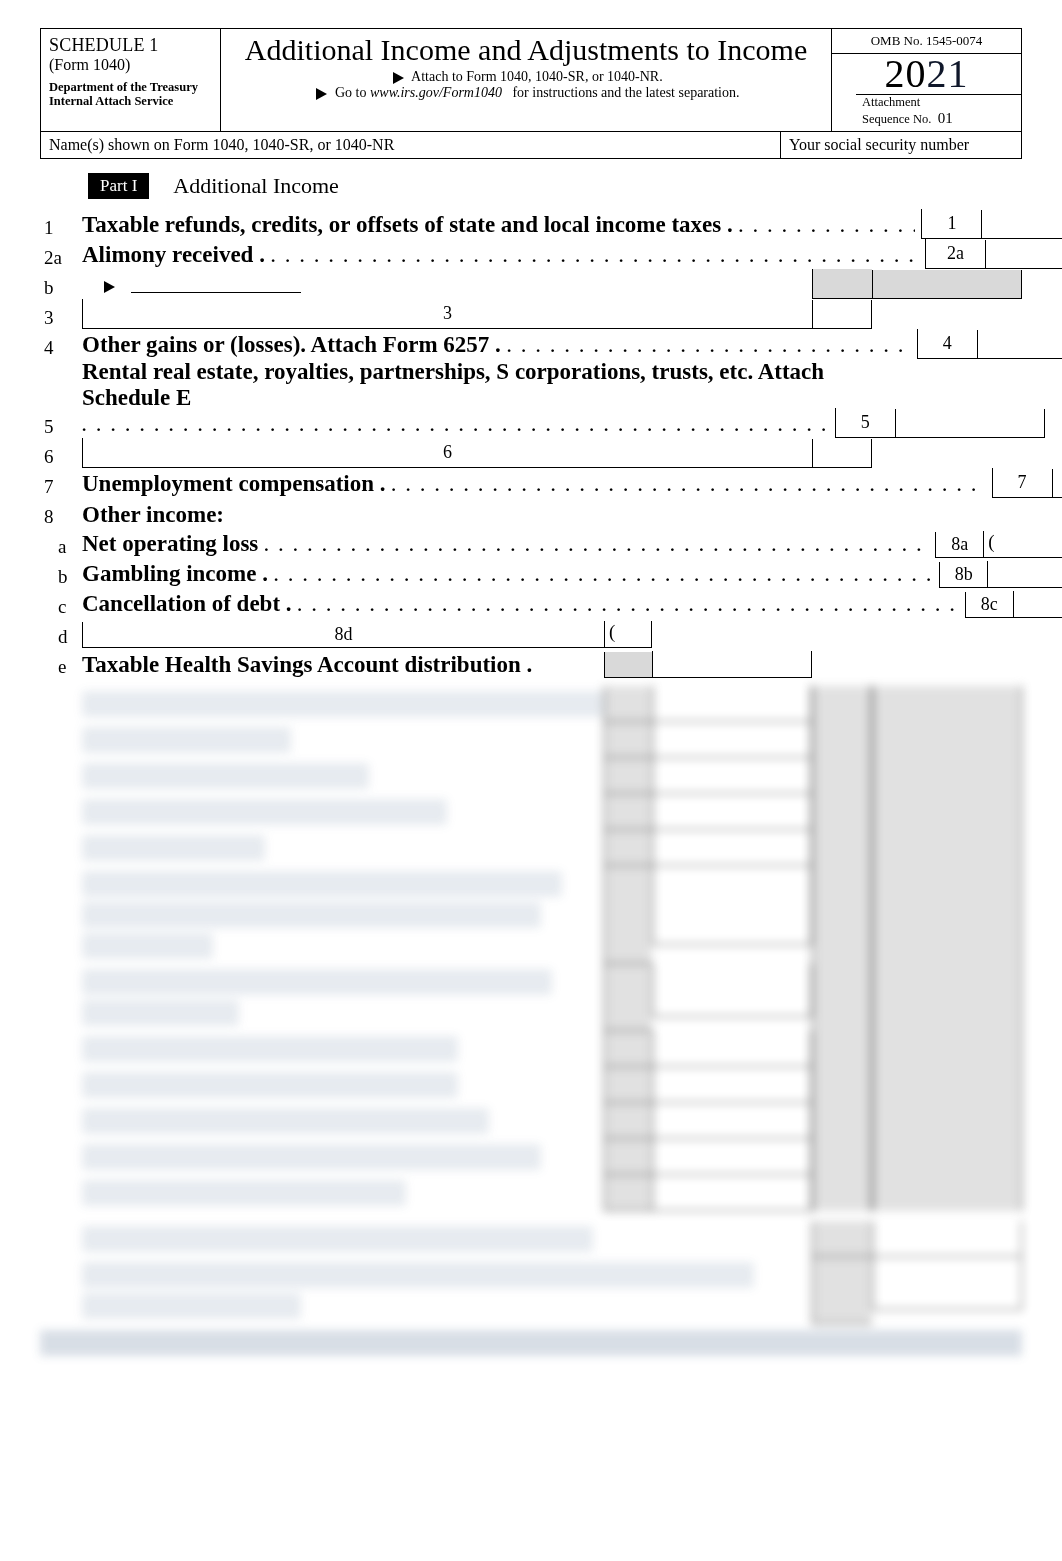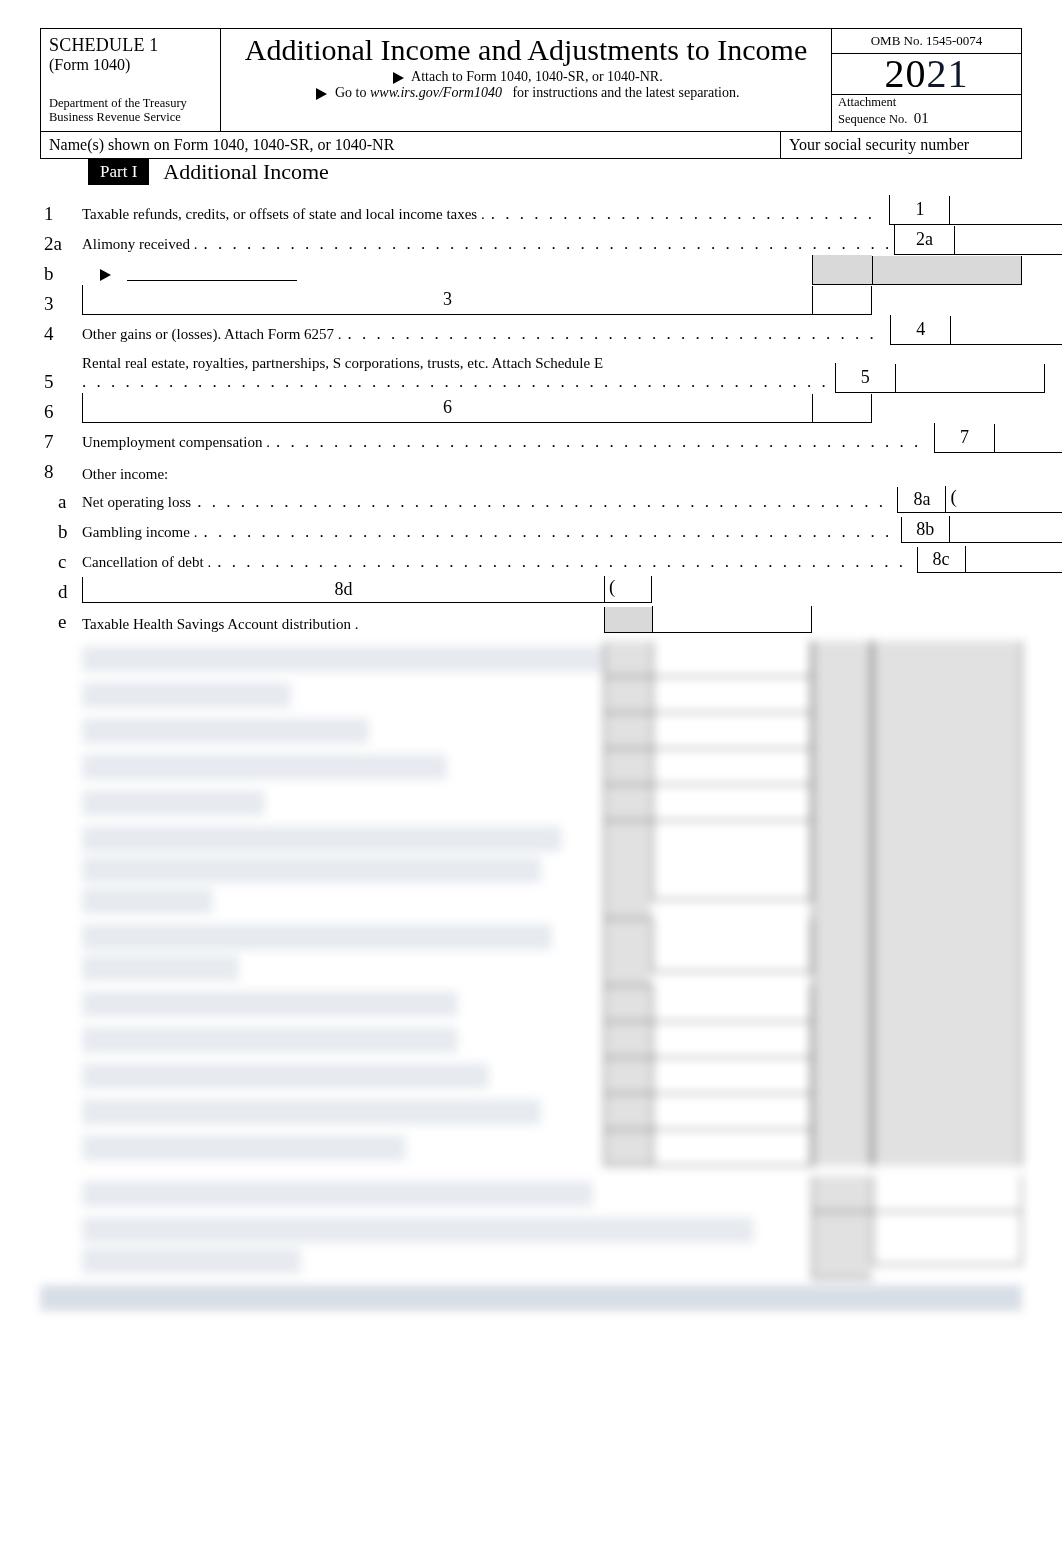--- a/index.html
+++ b/index.html
@@ -1,41 +1,41 @@
 <!DOCTYPE html>
 <html><head>
 <meta charset="utf-8">
 <style>
   html,body{margin:0;padding:0;background:#fff;font-family:"Times New Roman",Times,serif;color:#000;}
   .page{width:1062px;margin:0 auto;padding:28px 40px 40px 40px;box-sizing:border-box;}
   .topgrid{display:grid;grid-template-columns:180px 1fr 190px;border:1.5px solid #000;}
   .formid{border-right:1.5px solid #000;padding:6px 8px;}
   .formid .sched{font-size:18px;letter-spacing:.2px;}
   .formid .fno{font-size:16px;}
-  .formid .dept{font-size:12.5px;margin-top:22px;line-height:1.15;}
+  .formid .dept{font-size:12.5px;margin-top:6px;line-height:1.15;font-weight:bold;}
   .titlecell{padding:4px 12px 6px 12px;text-align:center;}
   .titlecell h1{margin:0 0 2px 0;font-size:30px;font-weight:400;}
   .titlecell .attach{font-size:14px;margin-top:2px;}
   .titlecell .goto{font-size:14px;margin-top:0;}
   .ombcell{border-left:1.5px solid #000;display:flex;flex-direction:column;}
   .ombtop{font-size:13px;border-bottom:1px solid #000;padding:4px 6px;text-align:center;}
   .year{font-size:40px;text-align:center;line-height:1;padding:0 6px;letter-spacing:1px;}
   .year .pale{color:#0f172a;}
-  .attno{font-size:12.5px;padding:0 6px 4px 6px;border-top:1px solid #000;}
+  .attno{font-size:12.5px;padding:0 6px 4px 6px;border-top:1px solid #000;margin-left:24px;}
   .namebar{display:grid;grid-template-columns:1fr 240px;border-left:1.5px solid #000;border-right:1.5px solid #000;border-bottom:1.5px solid #000;}
   .namebar .l{padding:4px 8px;font-size:16px;border-right:1.5px solid #000;}
   .namebar .r{padding:4px 8px;font-size:16px;}
-  .partbar{display:flex;align-items:center;gap:14px;padding-left:48px;}
+  .partbar{margin-top:14px;display:flex;align-items:center;gap:24px;padding-left:48px;}
   .parttag{background:#000;color:#fff;font-size:17px;padding:3px 12px;}
   .parttitle{font-size:22px;}
   .lines{margin-top:10px;}
   .row{display:grid;grid-template-columns:42px 1fr 60px 150px;align-items:end;min-height:30px;}
   .rowsub{display:grid;grid-template-columns:42px 1fr 48px 160px 60px 150px;align-items:end;min-height:30px;}
   .num{font-size:19px;padding-left:4px;}
-  .txt{font-size:15px;display:flex;align-items:baseline;gap:6px;padding-right:6px;}
+  .txt{font-size:23px;display:flex;align-items:baseline;gap:6px;padding-right:6px;font-weight:bold;}
   .dots{flex:1;border-bottom:1px dotted transparent;position:relative;overflow:hidden;white-space:nowrap;color:#000;}
   .dots::after{content:".  .  .  .  .  .  .  .  .  .  .  .  .  .  .  .  .  .  .  .  .  .  .  .  .  .  .  .  .  .  .  .  .  .  .  .  .  .  .  .  .  .  .  .  .  .  .  .  .  .  .  .";letter-spacing:3px;font-size:17px;}
   .boxnum{font-size:18px;text-align:center;border-left:1px solid #000;border-bottom:1px solid #000;background:#fff;padding:4px 0;}
   .boxval{border-left:1px solid #000;border-right:1px solid #000;border-bottom:1px solid #000;min-height:28px;}
   .subnum{font-size:18px;text-align:center;border-left:1px solid #000;border-bottom:1px solid #000;padding:2px 0;}
   .subval{border-left:1px solid #000;border-right:1px solid #000;border-bottom:1px solid #000;min-height:26px;position:relative;}
   .shade{background:#d9d9d9;}
   .inline-in{display:inline-block;min-width:170px;border-bottom:1px solid #000;vertical-align:baseline;margin-left:6px;}
   .paren{font-size:19px;}
   .blurblock{filter:blur(5px);user-select:none;opacity:.78;}
@@ -50,21 +50,21 @@
 <body>
 
 <div class="page">
 
   <div class="topgrid">
     <div class="formid">
       <div class="sched">SCHEDULE 1</div>
       <div class="fno">(Form 1040)</div>
       <div class="dept">
         <div>Department of the Treasury</div>
-        <div>Business Revenue Service</div>
+        <div>Internal Attach Service</div>
       </div>
     </div>
     <div class="titlecell">
       <h1>Additional Income and Adjustments to Income</h1>
       <div class="attach">
         <span class="tri"></span>
         <span>Attach to Form 1040, 1040-SR, or 1040-NR.</span>
       </div>
       <div class="goto">
         <span class="tri"></span>

